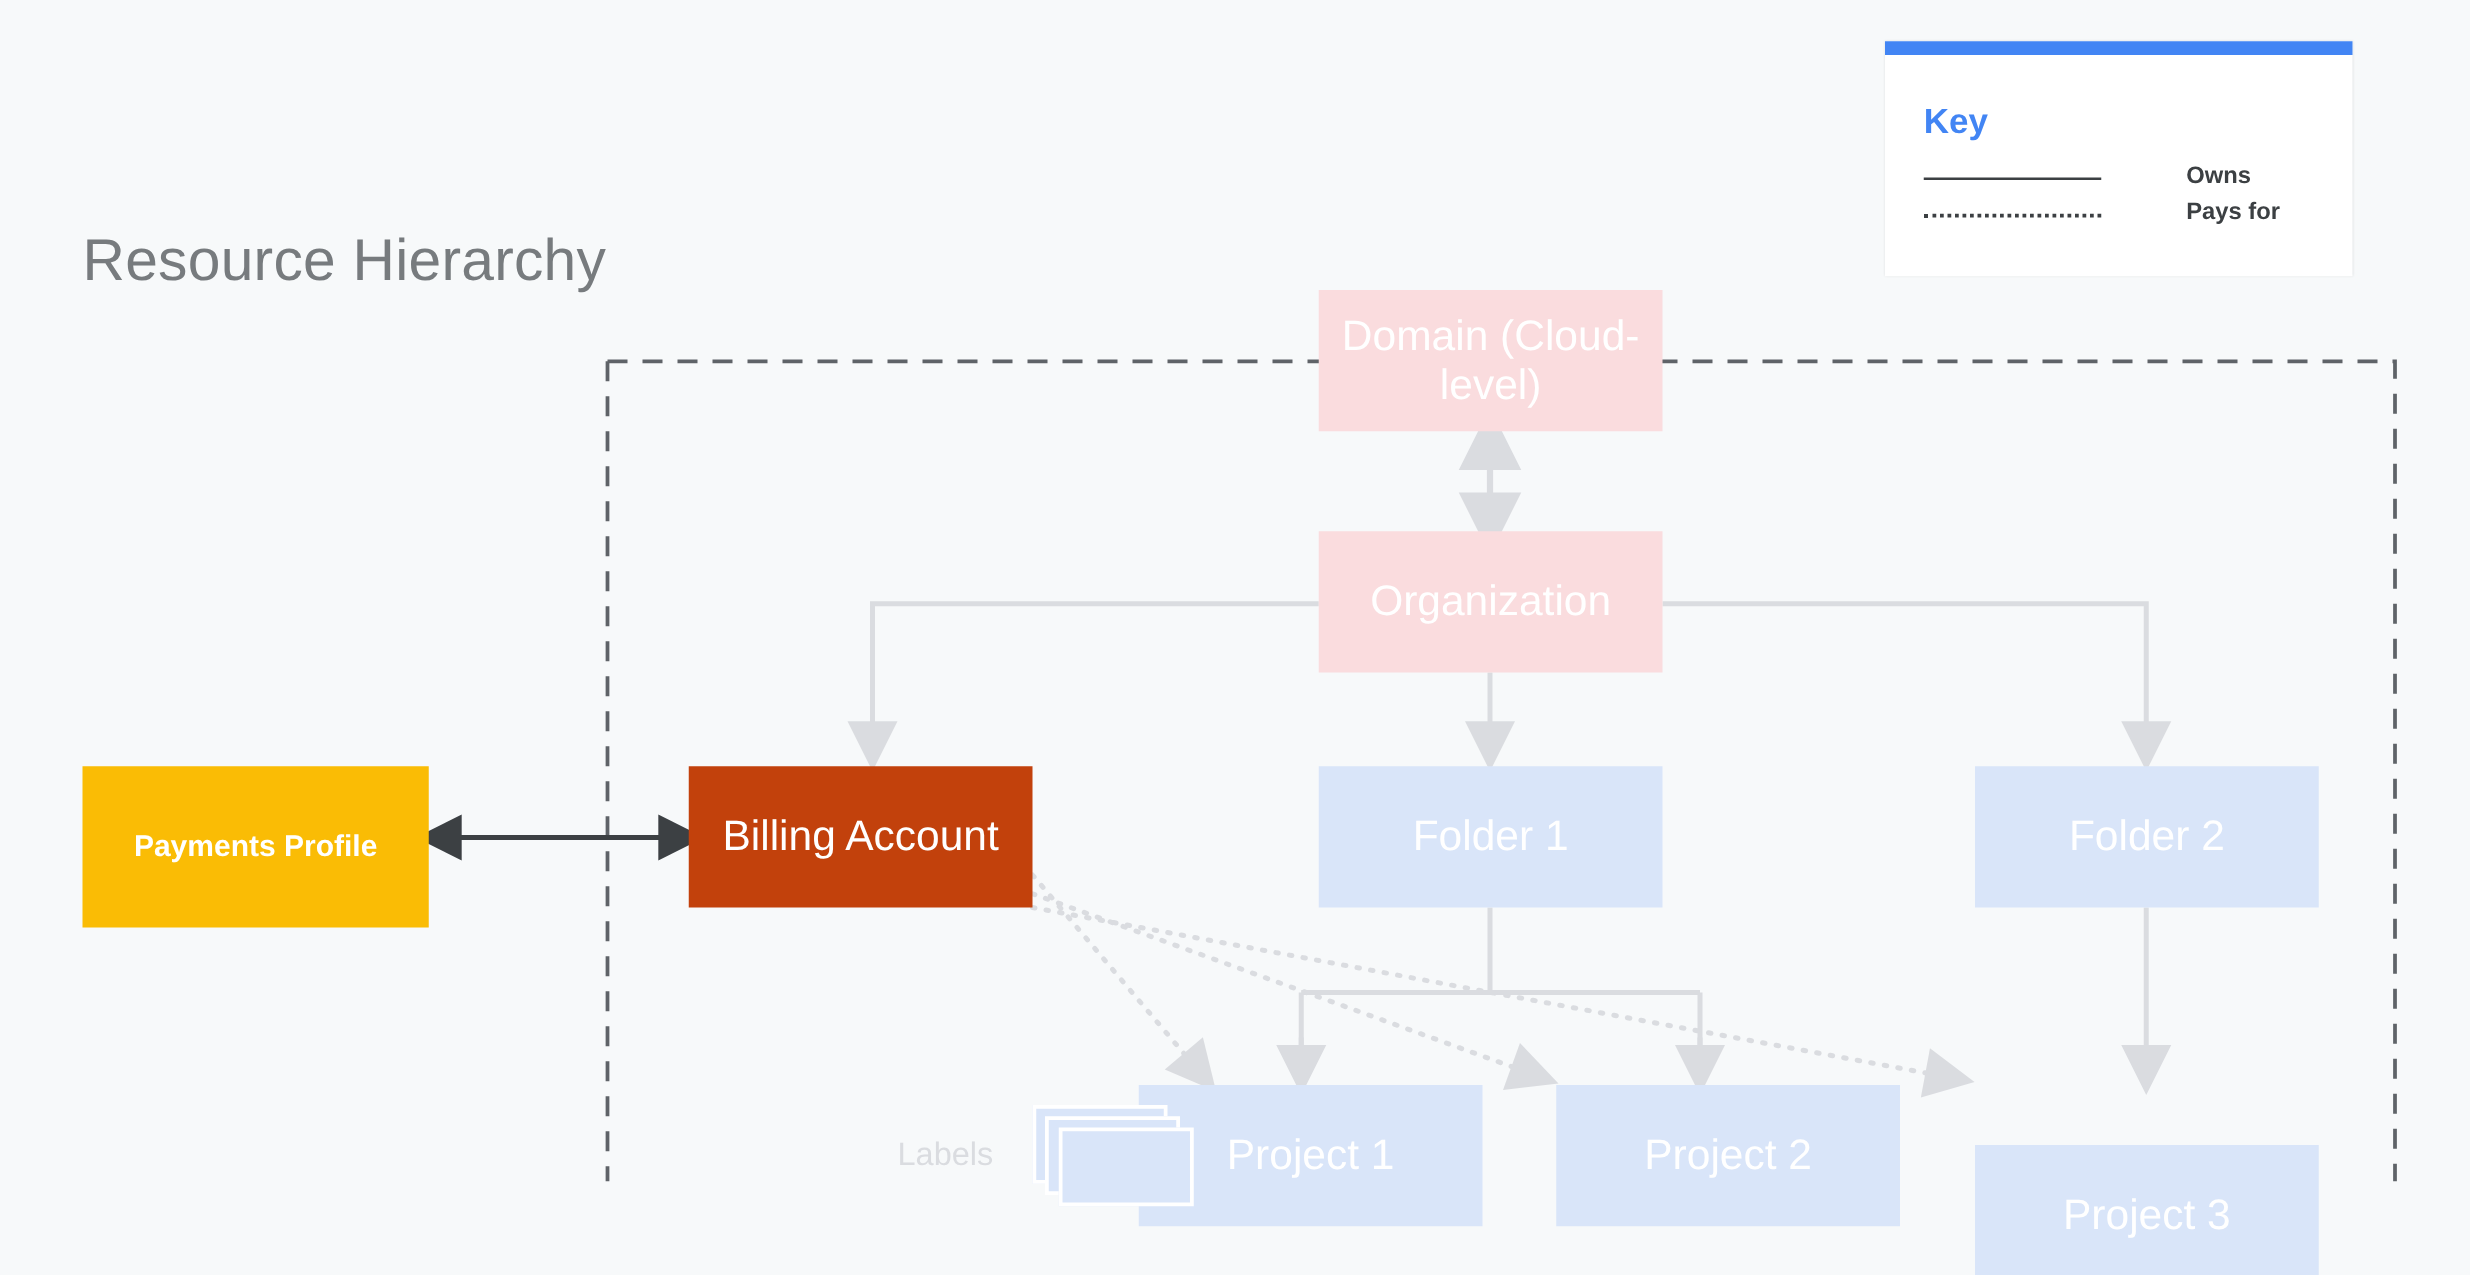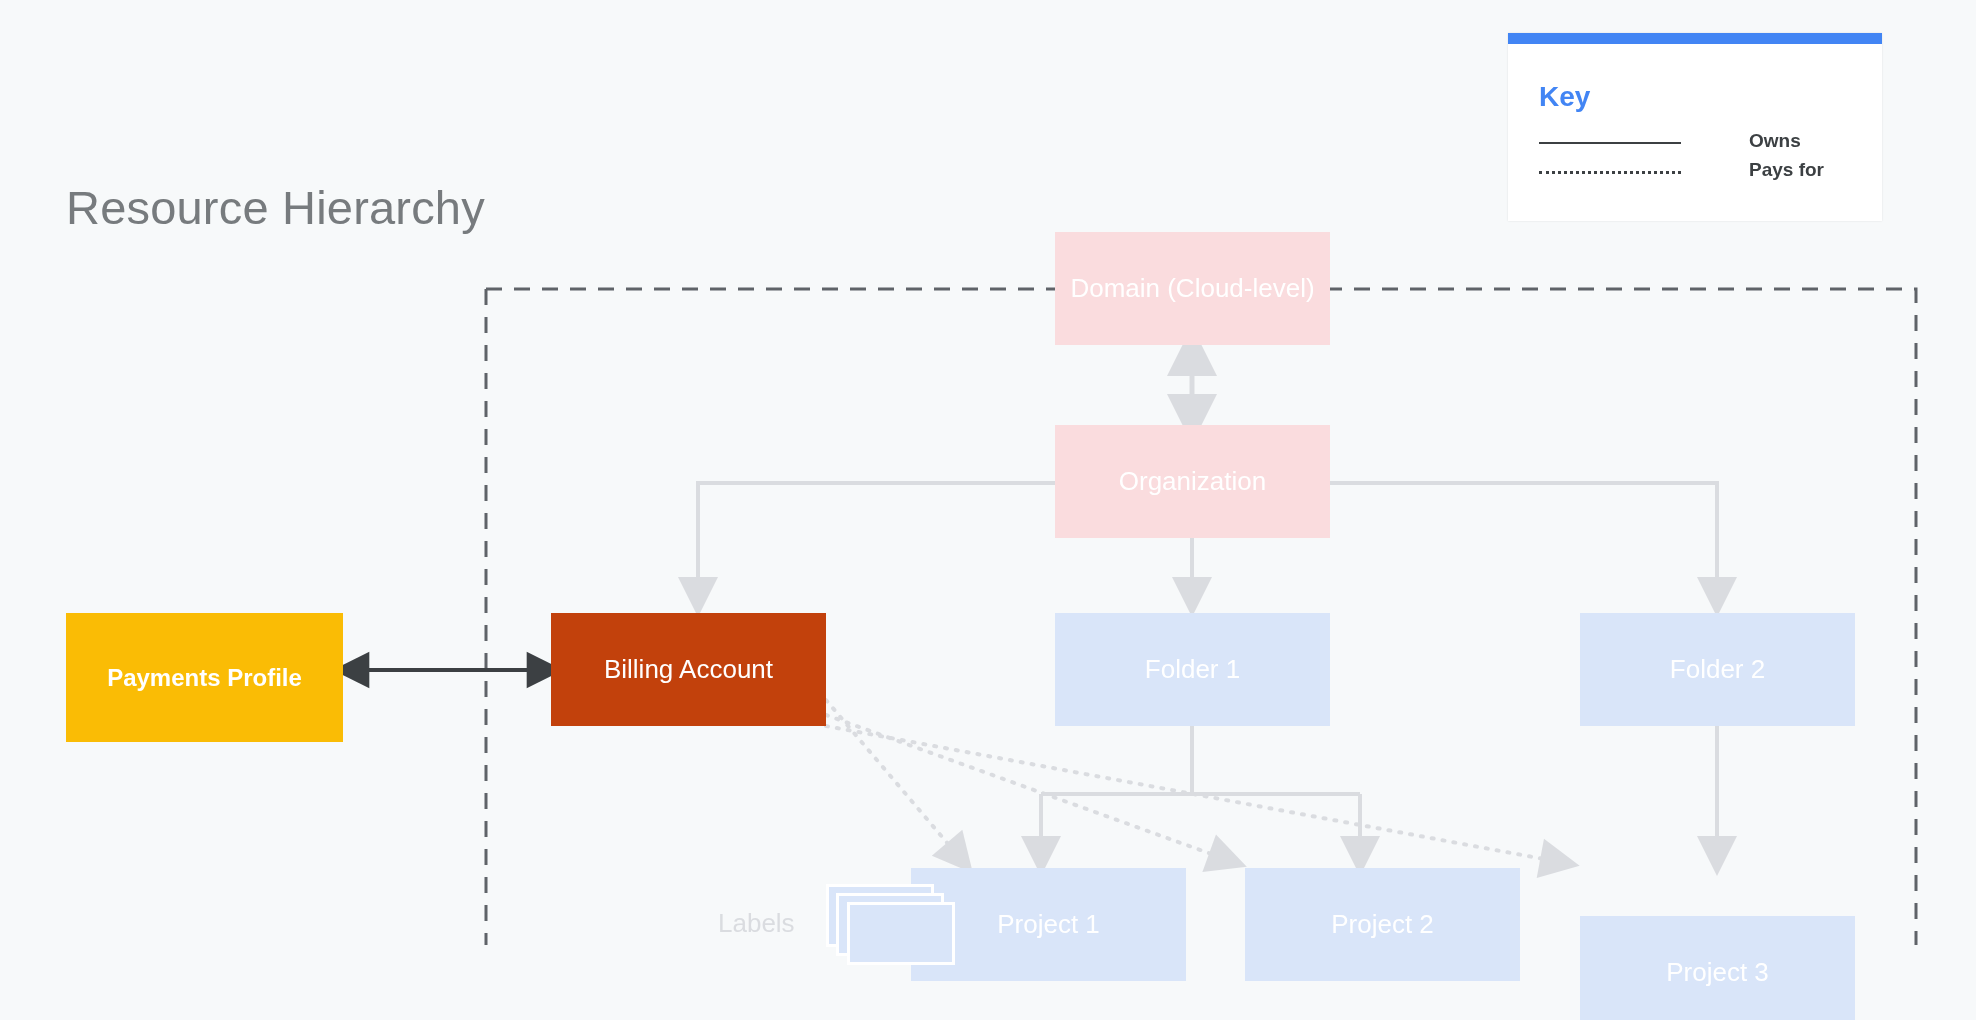--- a/index.html
+++ b/index.html
@@ -89,21 +89,21 @@
   .ls-solid  { border-top: 2px solid #3C4043; }
   .ls-dotted { border-top: 3px dotted #3C4043; }
   .ls-dashed { border-top: 3px dashed #3C4043; }
 
   
   .node {
     position: absolute;
     display: flex;
     align-items: center;
     justify-content: center;
-    font-size: 26px;
+    font-size: 34px;
     color: #FFFFFF;
     text-align: center;
     box-sizing: border-box;
   }
   .node.pink  { background: #FADCDE; }
   .node.blue  { background: #D9E5F9; }
   .node.green { background: #c2410c; }
   .node.amber {
     background: #FABC05;
     font-weight: 700;

